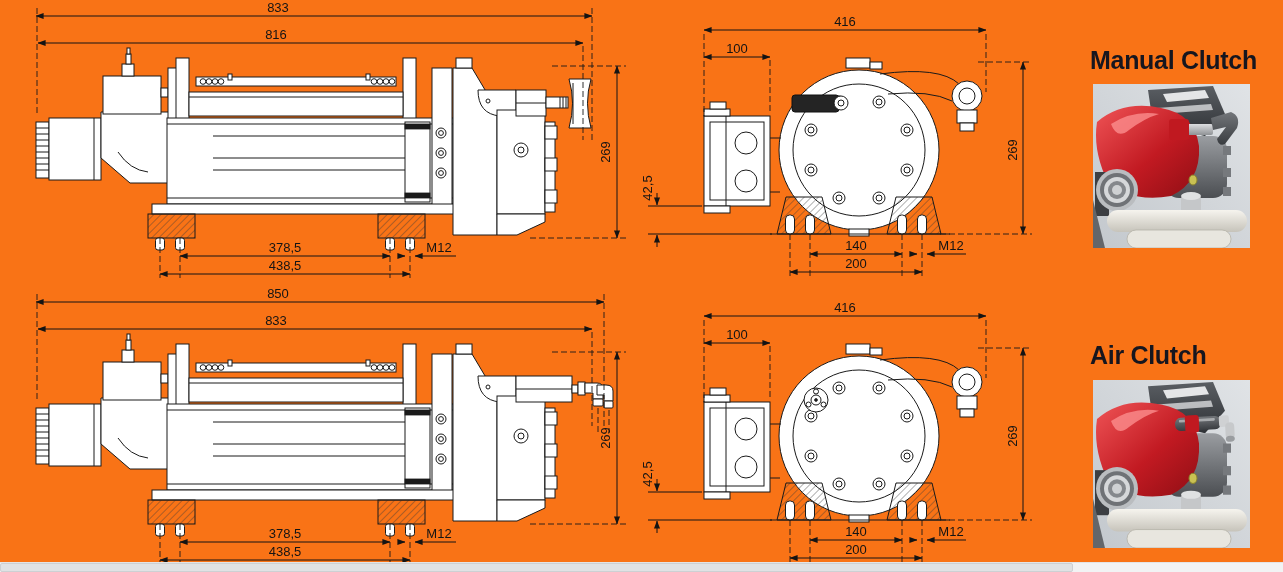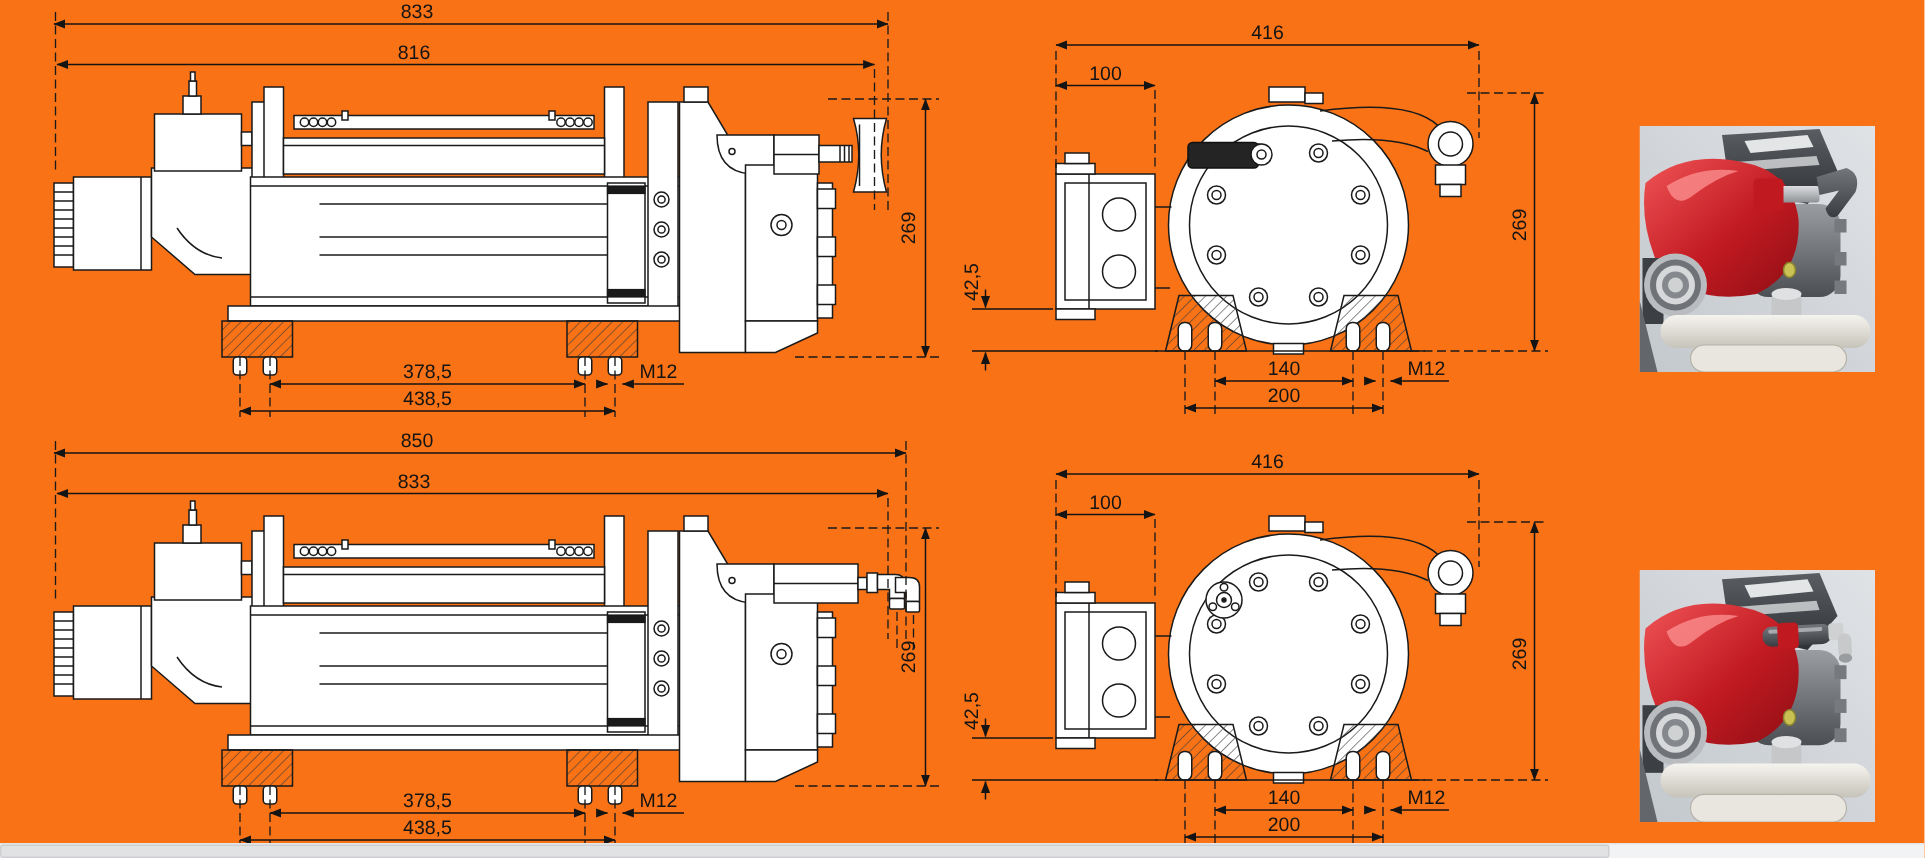--- a/index.html
+++ b/index.html
@@ -357,30 +357,32 @@
     </g>
     <text class="dimtxt" x="205" y="26" text-anchor="middle">416</text>
     <text class="dimtxt" x="97" y="53" text-anchor="middle">100</text>
     <text class="dimtxt" transform="rotate(-90 12 188)" x="12" y="188" text-anchor="middle">42,5</text>
     <text class="dimtxt" transform="rotate(-90 377 150)" x="377" y="150" text-anchor="middle">269</text>
     <text class="dimtxt" x="216" y="250" text-anchor="middle">140</text>
     <text class="dimtxt" x="216" y="268" text-anchor="middle">200</text>
     <text class="dimtxt" x="311" y="250" text-anchor="middle">M12</text>
   </svg>
 
+  <div class="clutch-title" style="left:1090px;top:46px">Manual Clutch</div>
 
   <svg class="view" style="left:1093px;top:84px" width="157" height="164" viewBox="0 0 157 164">
     <use href="#photoBase"></use>
     <g>
       <rect x="84" y="40" width="36" height="11" rx="2" fill="url(#shaftGrad)"></rect>
       <rect x="76" y="35" width="20" height="21" rx="3" fill="#c01920"></rect>
       <path d="M118,34 L138,28 Q148,32 144,44 L132,60 Q126,63 124,55 L133,43 L120,46 Z" fill="url(#dkGrad2)"></path>
     </g>
   </svg>
 
+  <div class="clutch-title" style="left:1090px;top:341px">Air Clutch</div>
 
   <svg class="view" style="left:1093px;top:380px" width="157" height="168" viewBox="0 0 157 164" preserveAspectRatio="none">
     <use href="#photoBase"></use>
     <g transform="rotate(-3 105 42)">
       <rect x="82" y="36" width="46" height="13" rx="6" fill="url(#dkGrad2)"></rect>
       <rect x="86" y="38" width="36" height="2.5" rx="1" fill="#b9bcbe" opacity=".8"></rect>
       <rect x="92" y="34" width="14" height="17" rx="3" fill="#c01920"></rect>
       <rect x="126" y="36" width="10" height="11" rx="2" fill="#cfd1d3"></rect>
       <rect x="132" y="43" width="9" height="16" rx="4" fill="#c7c9cb"></rect>
       <ellipse cx="136.5" cy="59" rx="4.5" ry="3" fill="#9a9da0"></ellipse>

